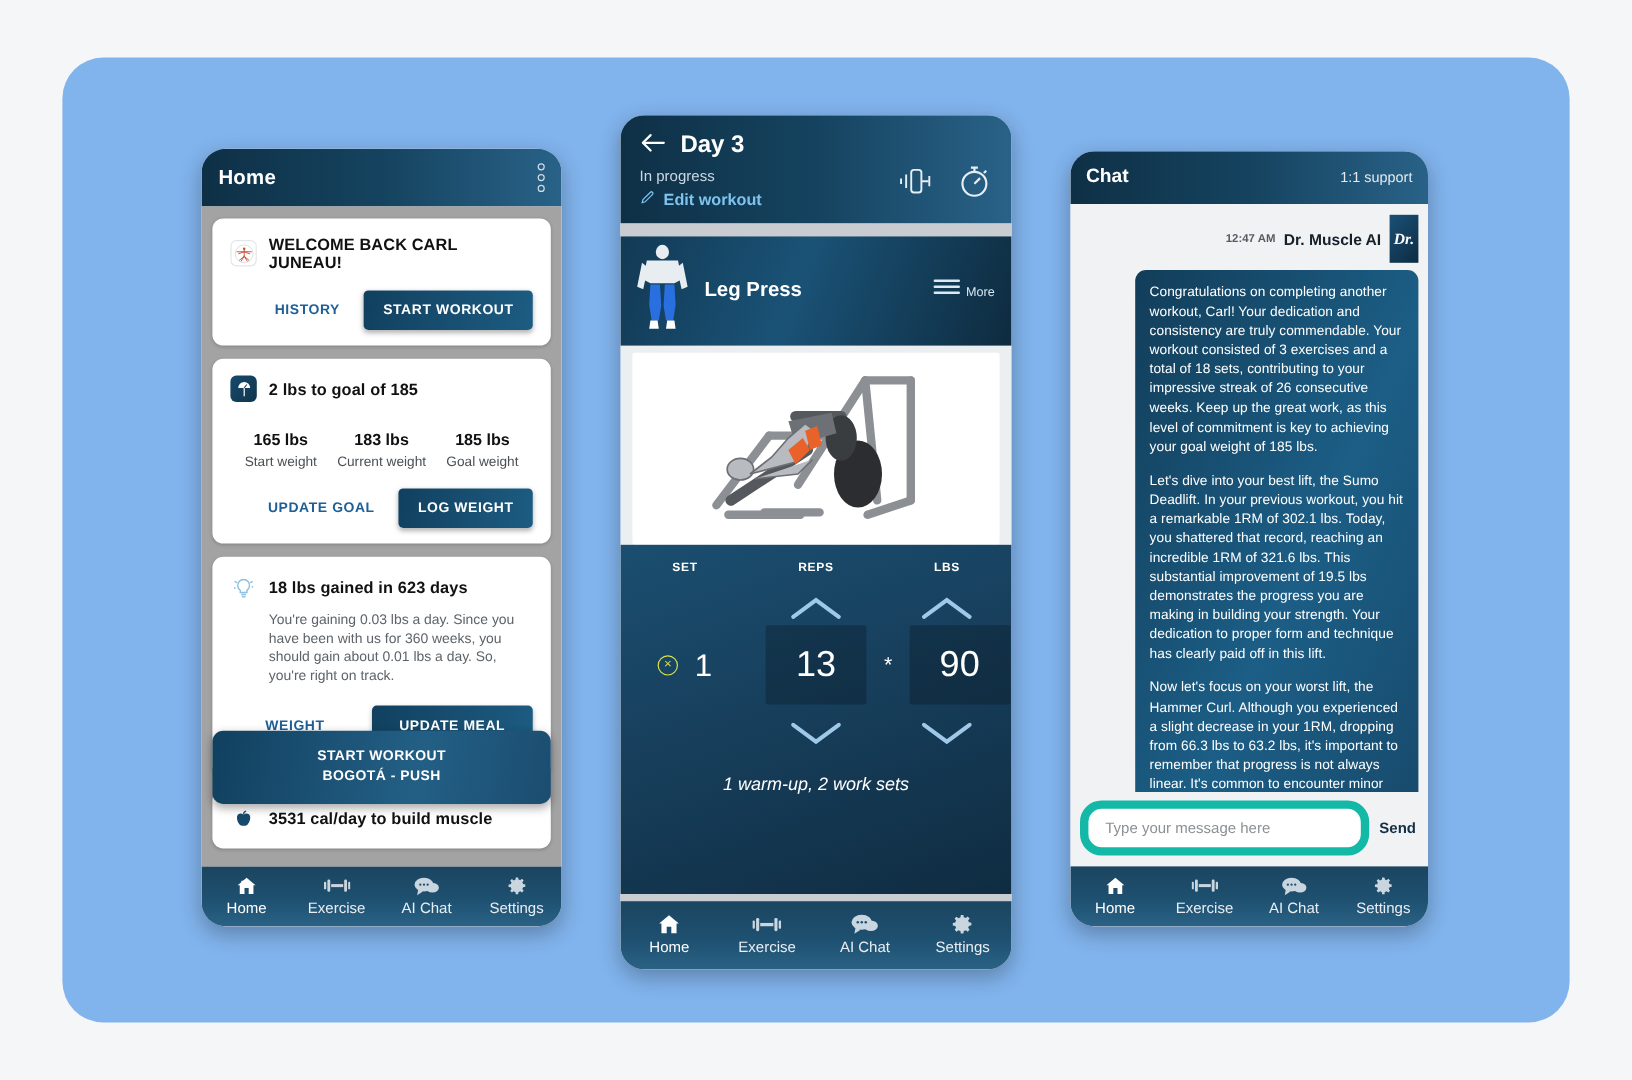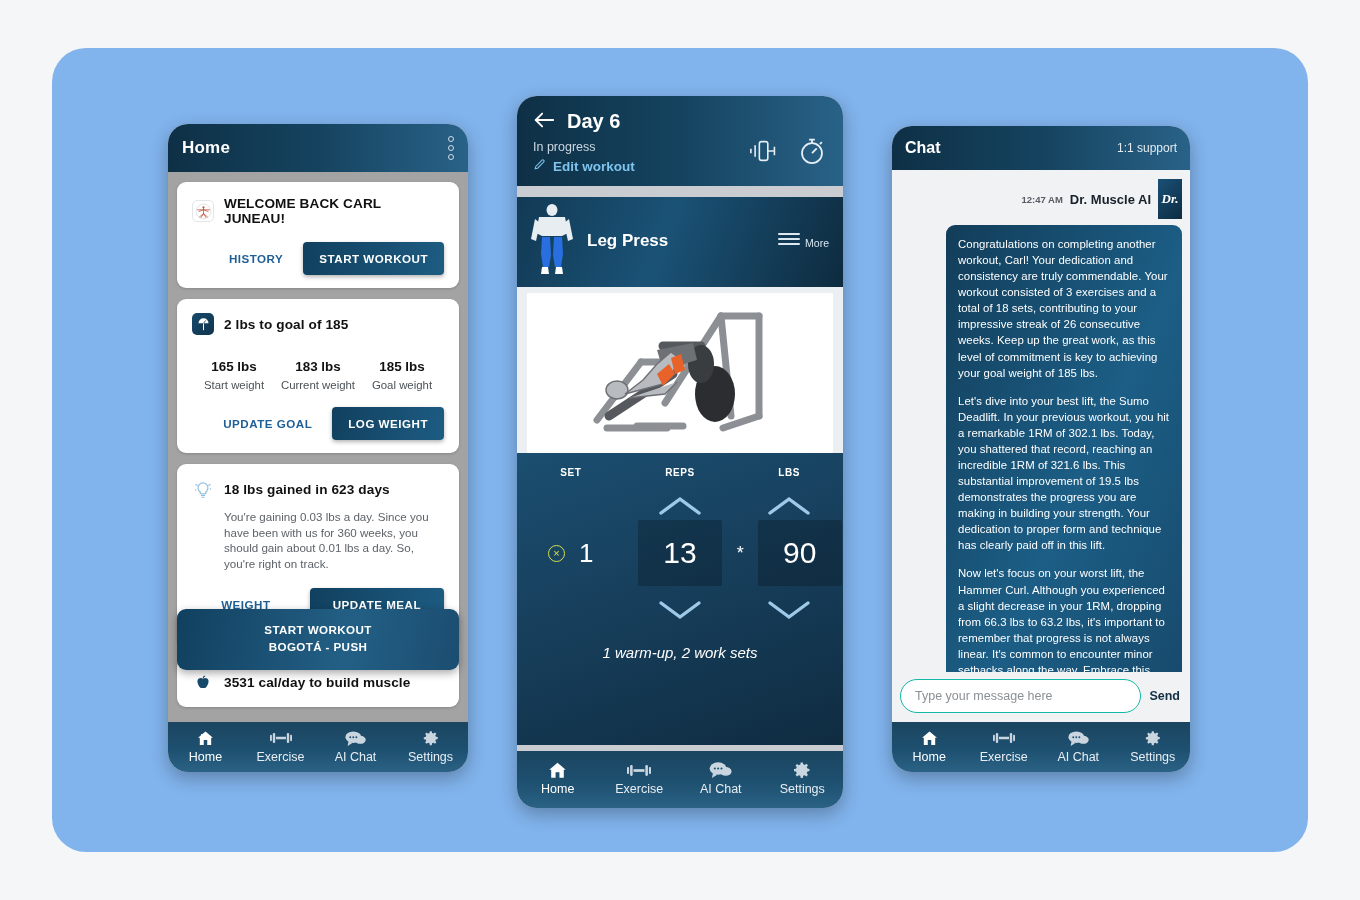--- a/index.html
+++ b/index.html
@@ -137,21 +137,21 @@
   }
   .bubble{
     margin-top:6px; margin-left:46px;
     background:linear-gradient(115deg,#123d59 0%,#1c5e86 55%,#17496b 100%);
     color:#fff; border-radius:9px; padding:11px 12px 12px;
     font-size:11.4px; line-height:1.41; letter-spacing:.05px;
   }
   .bubble p + p{ margin-top:12px; }
   .chat-input-bar{ background:#f1f2f4; display:flex; align-items:center; gap:6px; padding:7px 8px 9px; flex:0 0 auto;}
   .chat-input{
-    flex:1; border:1px solid #14b8a6; border-radius:18px; background:#fff;
+    flex:1; border:7px solid #14b8a6; border-radius:18px; background:#fff;
     padding:9px 14px; font-size:12.5px; color:#6e7478; outline:none;
     font-family:"Liberation Sans", sans-serif;
   }
   .chat-input::placeholder{ color:#8b9094; }
   .send-btn{ color:#132f44; font-size:12.5px; font-weight:bold; background:none; border:none; cursor:pointer; padding:4px 2px;}
 </style>
 </head>
 <body>
 
 <div id="backdrop"></div>
@@ -309,21 +309,21 @@
 
 <div class="phone" id="phone-workout">
   <div class="hdr">
     <div class="w-titlerow">
       <span>
         <svg width="22" height="18" viewBox="0 0 24 18" fill="none" stroke="#fff" stroke-width="2" stroke-linecap="round" stroke-linejoin="round">
             <path d="M22 9H3"></path>
             <path d="M10 2 3 9l7 7"></path>
           </svg>
       </span>
-      <span class="w-title">Day 6</span>
+      <span class="w-title">Day 3</span>
     </div>
     <div class="w-sub">In progress</div>
     <div class="w-edit">
       <span>
         <svg width="13" height="13" viewBox="0 0 24 24" fill="none" stroke="#7fc4ef" stroke-width="1.9" stroke-linecap="round">
             <path d="M4 20l4.5-1.2L20 7.3a2 2 0 0 0 0-2.8l-.5-.5a2 2 0 0 0-2.8 0L5.2 15.5z"></path>
           </svg>
       </span>
       <span>Edit workout</span>
     </div>

